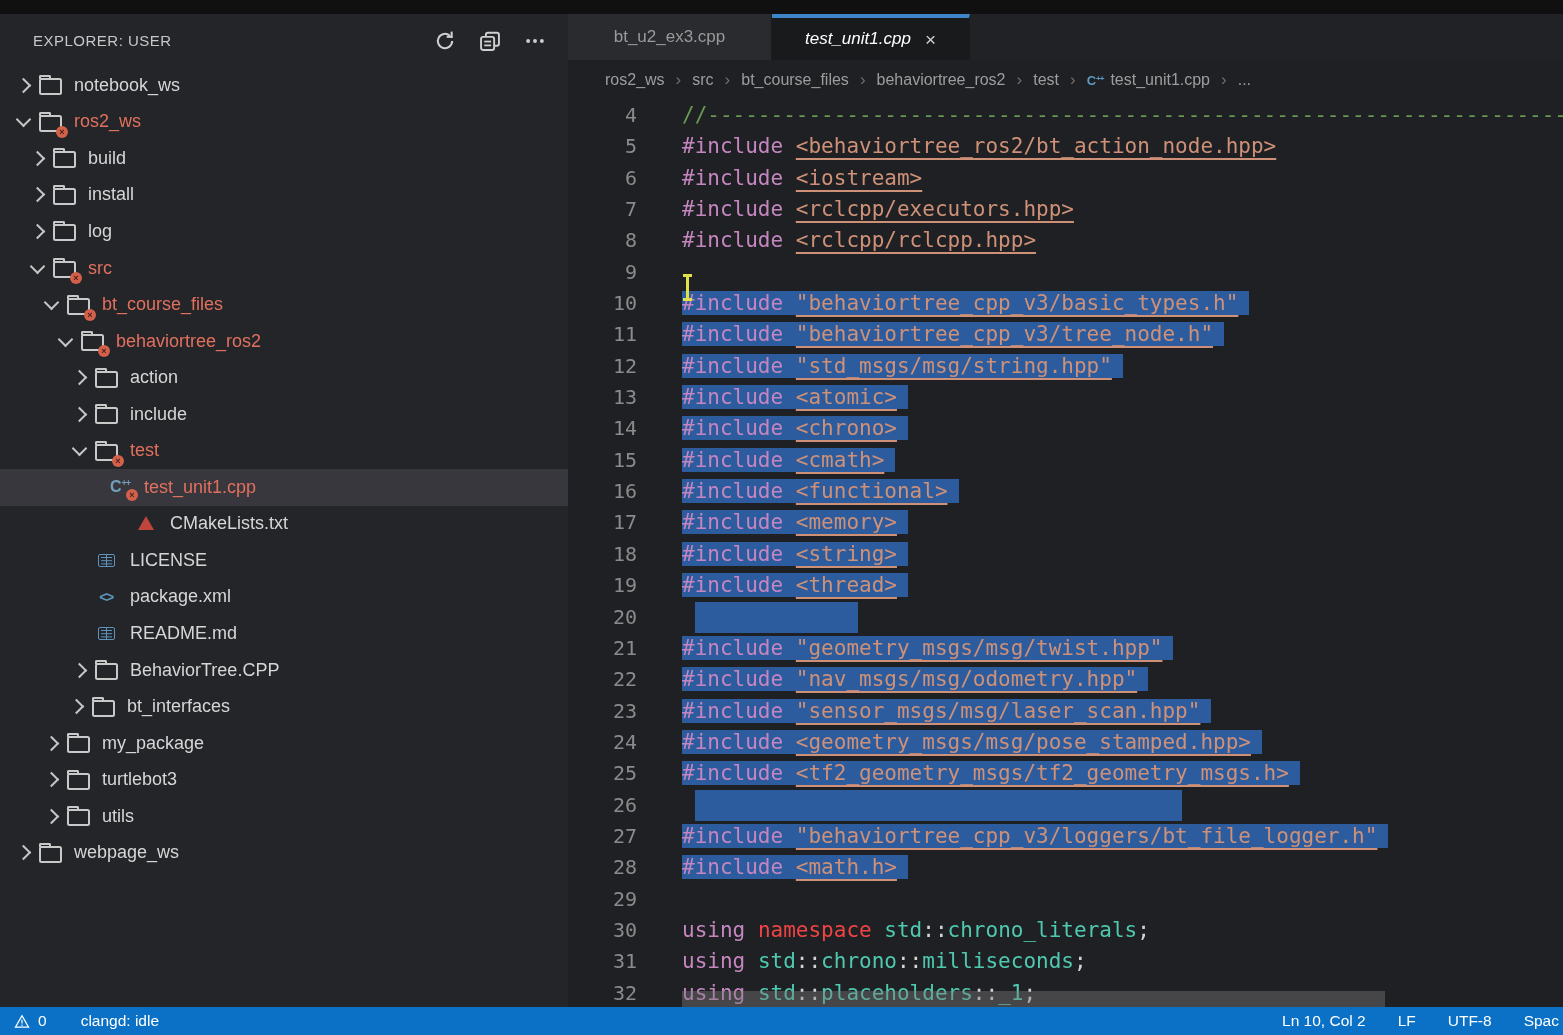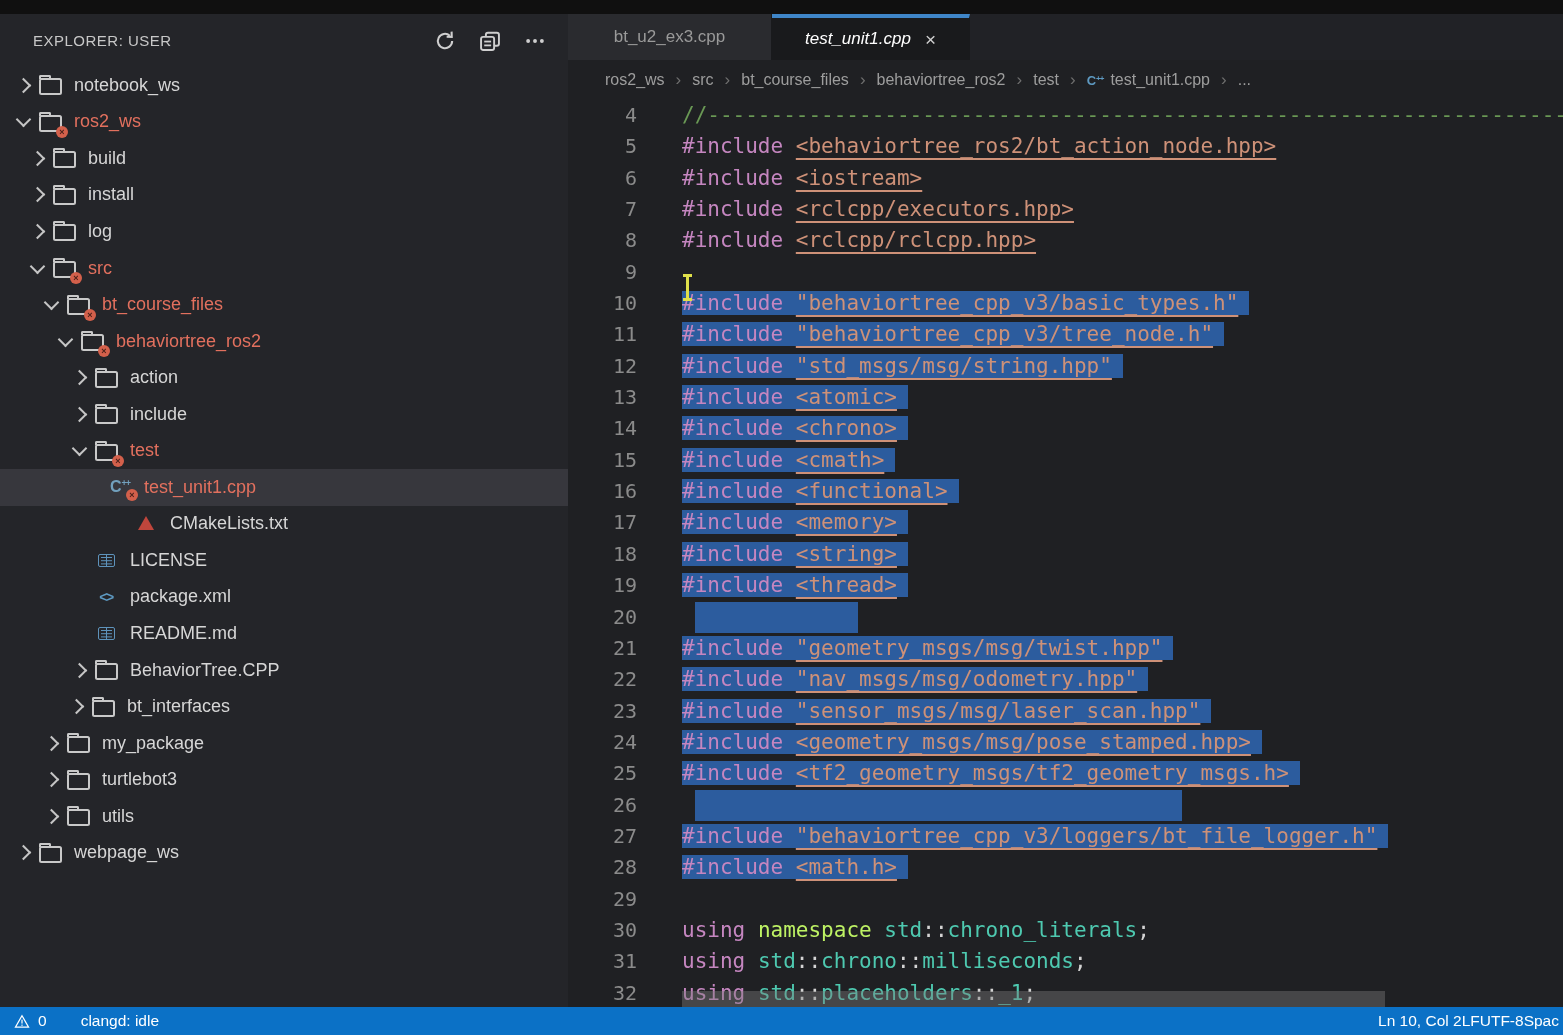--- a/index.html
+++ b/index.html
@@ -52,36 +52,36 @@
 
   .code{flex:1;position:relative;overflow:hidden;font-family:"DejaVu Sans Mono",monospace;
         font-size:21px;line-height:31.35px;color:#d4d4d4;}
   .cl{display:flex;height:31.35px;white-space:pre;}
   .gut{flex:0 0 114px;box-sizing:border-box;text-align:right;padding-right:45px;color:#8b8b8b;font-size:20px;}
   .lc{flex:1;min-width:0;}
   .selw{background:#2c5c9e;padding-right:11px;}
   .selb{display:inline-block;background:#2c5c9e;height:31.35px;vertical-align:top;margin-left:13px;}
   .tc{color:#6a9955;}
   .td{color:#c586c0;}
-  .tk{color:#bef264;}
+  .tk{color:#ef4444;}
   .tt{color:#4ec9b0;}
   .ts{color:#ce9178;text-decoration:underline;text-decoration-thickness:1.5px;text-underline-offset:5px;}
   .tp{color:#d4d4d4;}
   .hscroll{position:absolute;left:114px;bottom:0;width:703px;height:16px;background:rgba(125,125,125,.42);}
   .ibeam{position:absolute;left:118px;top:174px;width:3px;height:27px;background:#dfe04a;}
   .ibeam::before,.ibeam::after{content:"";position:absolute;left:-3px;width:9px;height:3px;background:#dfe04a;}
   .ibeam::before{top:0;}
   .ibeam::after{bottom:0;}
 
   
   .statusbar{height:28px;flex:0 0 auto;background:#0b71c6;color:#ffffff;display:flex;align-items:center;
              justify-content:space-between;font-size:15.5px;padding:0 4px 0 14px;}
   .sb-left{display:flex;align-items:center;gap:8px;}
   .sb-left .gap{width:18px;}
-  .sb-right{display:flex;align-items:center;white-space:nowrap;}
+  .sb-right{display:flex;align-items:center;gap:32px;white-space:nowrap;}
   .statusitem{cursor:pointer;}
 </style>
 </head>
 <body>
 
 <div class="app">
   <div class="titlebar"></div>
 
   <div class="main">
 

